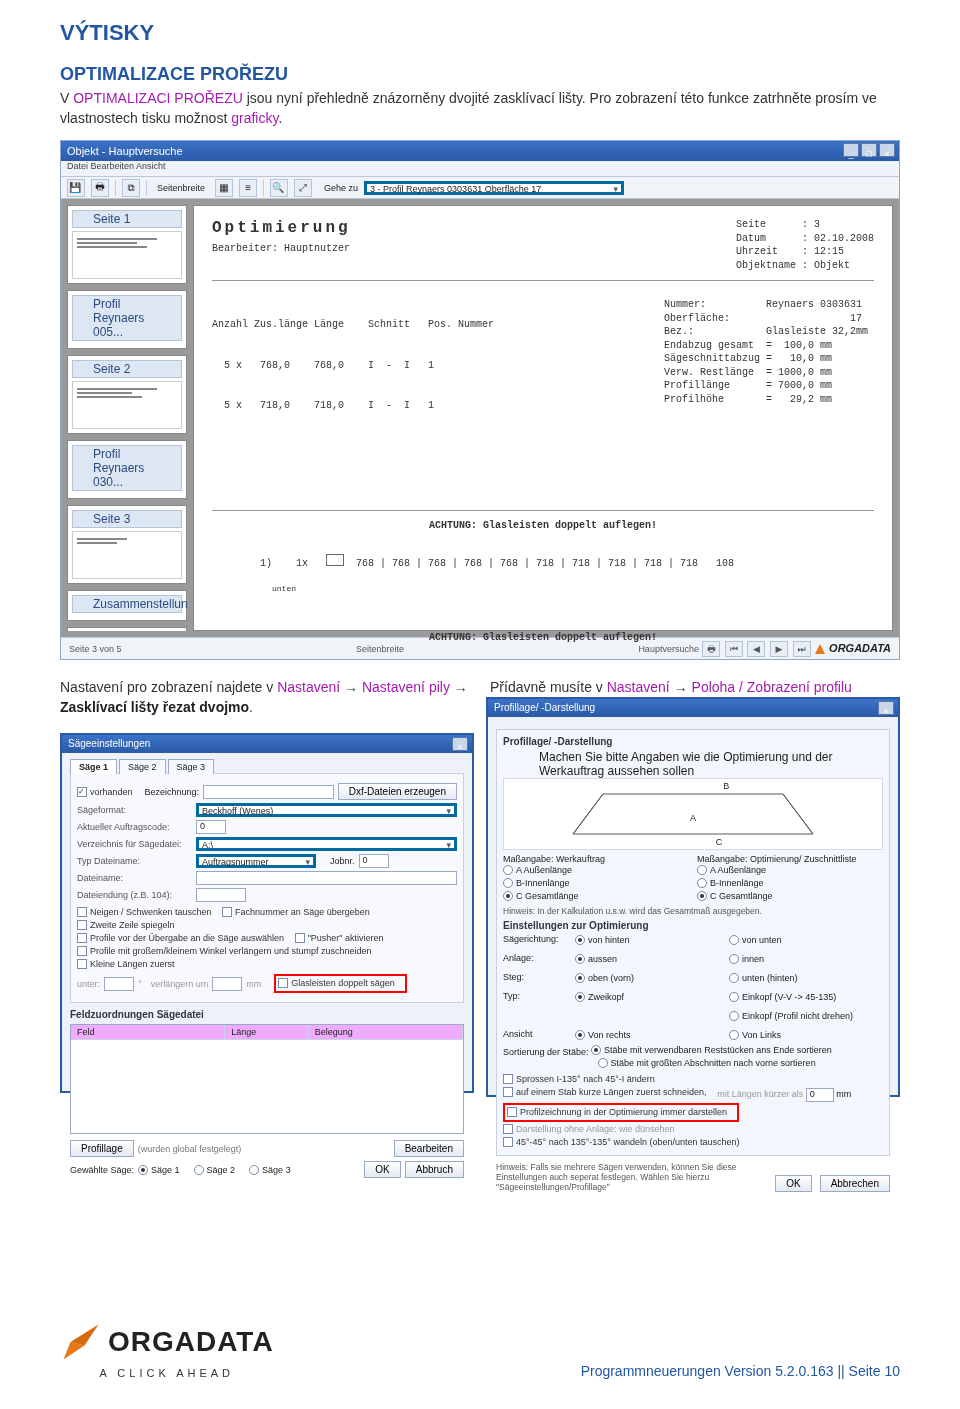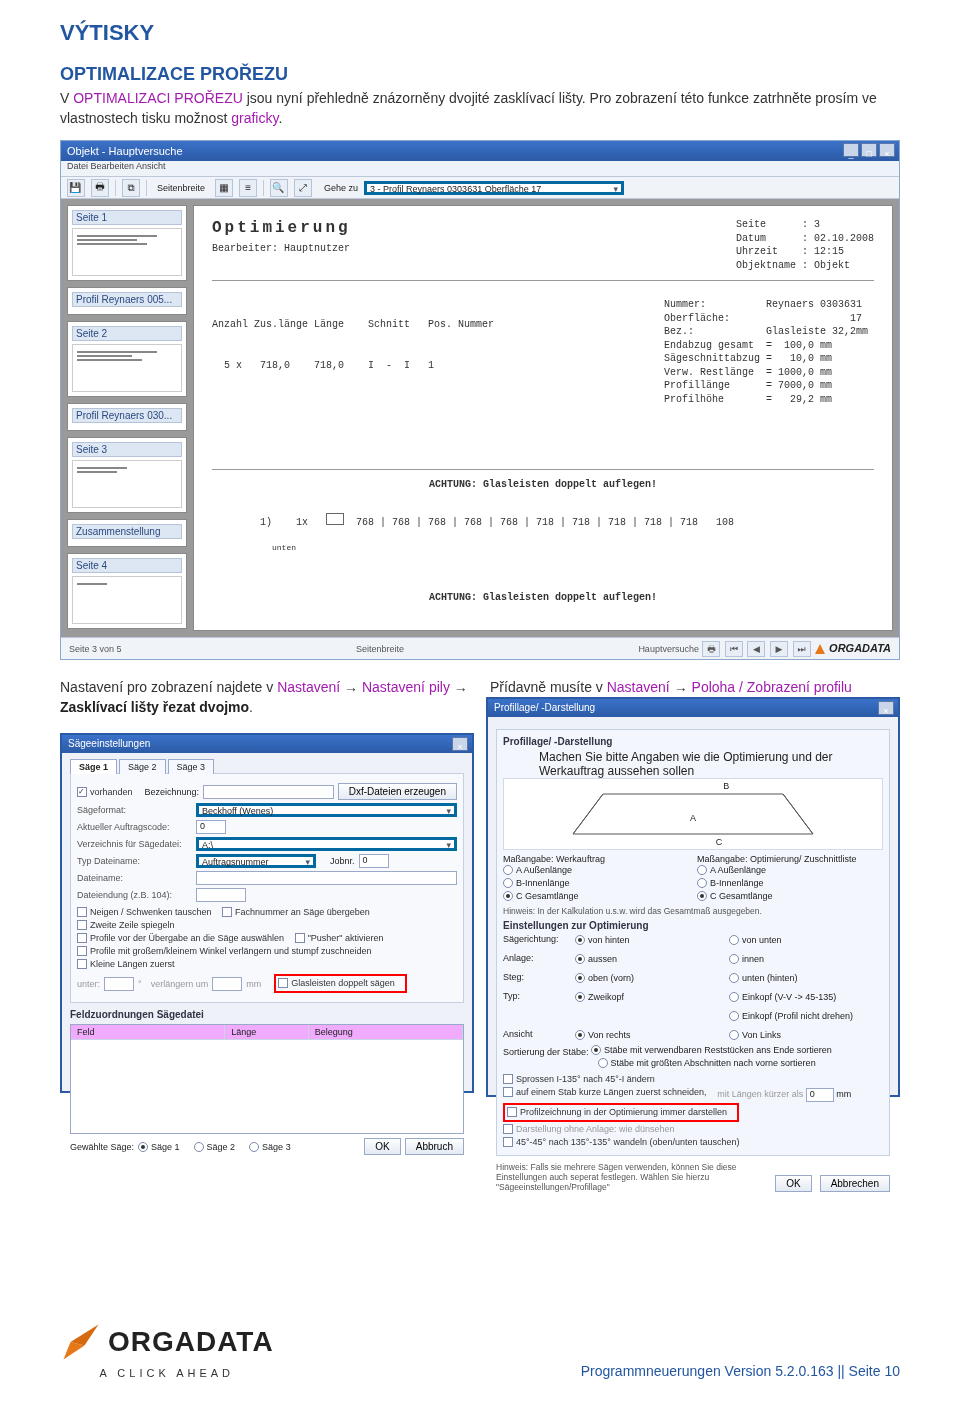--- a/index.html
+++ b/index.html
@@ -38,21 +38,21 @@
   }
   .title-bar .win-btns { position: absolute; right: 4px; top: 2px; display: flex; gap: 2px; }
   .win-btn { width: 16px; height: 14px; background: #c9d6ea; border: 1px solid #5a79a8; font-size: 9px; text-align: center; }
   .menu-bar { background: #eef2f9; border-bottom: 1px solid #bcc8da; height: 16px; padding: 0 6px; font-size: 9px; color: #444; }
   .tool-bar { background: #f0f3f8; border-bottom: 1px solid #bcc8da; height: 22px; padding: 2px 6px; display: flex; align-items: center; gap: 6px; }
   .tool-btn { width: 18px; height: 18px; background: #e8eef6; border: 1px solid #b5c4d9; display: inline-flex; align-items: center; justify-content: center; font-size: 10px; }
   .tool-sep { width: 1px; height: 16px; background: #c0cbe0; }
   .ss-body { display: flex; height: calc(100% - 80px); background: #9a9a9a; padding: 6px; gap: 6px; }
   .thumb-col { width: 120px; display: flex; flex-direction: column; gap: 6px; overflow: auto; }
   .thumb-block { background: #fff; border: 1px solid #888; padding: 4px; }
-  .thumb-block .thumb-label { background: #dde6f3; font-size: 10px; padding: 1px 3px; margin-bottom: 3px; color: #2a4a80; border: 1px solid #b5c4d9;}
+  .thumb-block .thumb-label { background: #dde6f3; font-size: 12px; padding: 1px 20px; margin-bottom: 3px; color: #2a4a80; border: 1px solid #b5c4d9;}
   .thumb-page { background: #fff; border: 1px solid #ccc; height: 48px; padding: 4px; }
   .thumb-line { height: 2px; background: #888; margin: 2px 0; width: 80%; }
   .preview-page {
     flex: 1;
     background: #fff;
     border: 1px solid #888;
     padding: 12px 18px;
     font-family: "Courier New", monospace;
     font-size: 10px;
     line-height: 1.35;
@@ -198,20 +198,21 @@
           <div>Bearbeiter: Hauptnutzer</div>
         </div>
         <div class="right" style="white-space:pre;">Seite      : 3
 Datum      : 02.10.2008
 Uhrzeit    : 12:15
 Objektname : Objekt</div>
       </div>
       <hr style="margin:8px 0; border:none; border-top:1px solid #999;">
       <div class="preview-table">
         <div>Anzahl Zus.länge Länge    Schnitt   Pos. Nummer</div>
+        <div>  5 x   768,0    768,0    I  -  I   1</div>
         <div>  5 x   718,0    718,0    I  -  I   1</div>
       </div>
       <div class="preview-right-block">Nummer:          Reynaers 0303631
 Oberfläche:                    17
 Bez.:            Glasleiste 32,2mm
 Endabzug gesamt  =  100,0 mm
 Sägeschnittabzug =   10,0 mm
 Verw. Restlänge  = 1000,0 mm
 Profillänge      = 7000,0 mm
 Profilhöhe       =   29,2 mm</div>
@@ -352,20 +353,26 @@
         </div>
       </div>
       <div class="group-title" style="margin-top:6px;">Feldzuordnungen Sägedatei</div>
       <div class="list-box">
         <div class="list-head">
             <span style="flex:2;">Feld</span>
             <span style="flex:1;">Länge</span>
             <span style="flex:2;">Belegung</span>
           </div>
       </div>
+      <div class="field-row" style="margin-top:6px;">
+        <button class="btn">Profillage</button>
+        <span style="color:#777;">(wurden global festgelegt)</span>
+        <span style="flex:1;"></span>
+        <button class="btn">Bearbeiten</button>
+      </div>
       <div class="field-row" style="margin-top:4px;">
         <span>Gewählte Säge:</span>
         <span class="rad on">
             <span class="dot"></span>
             <span>Säge 1</span>
           </span>
         <span class="rad">
             <span class="dot"></span>
             <span>Säge 2</span>
           </span>

